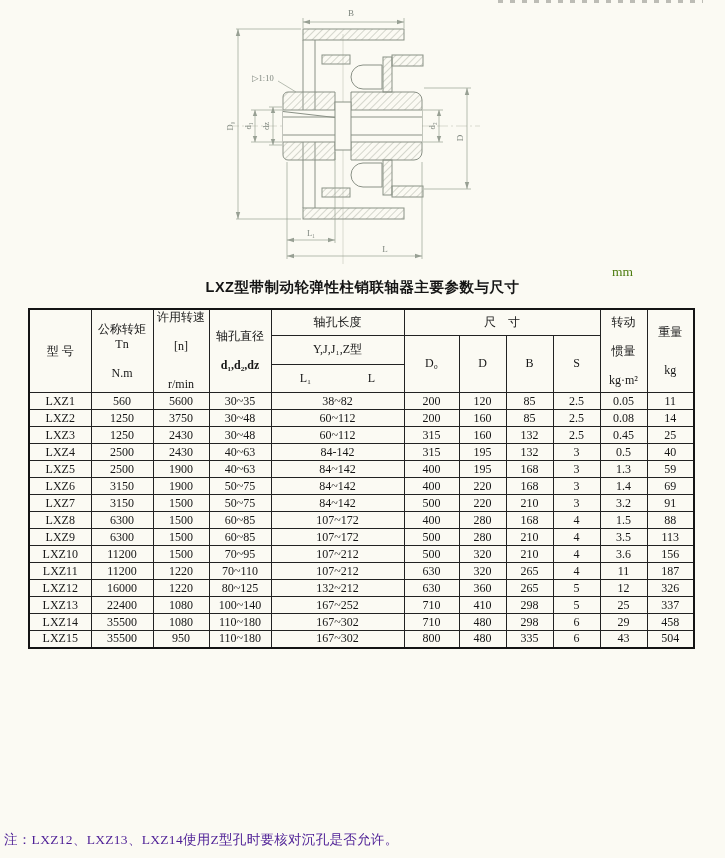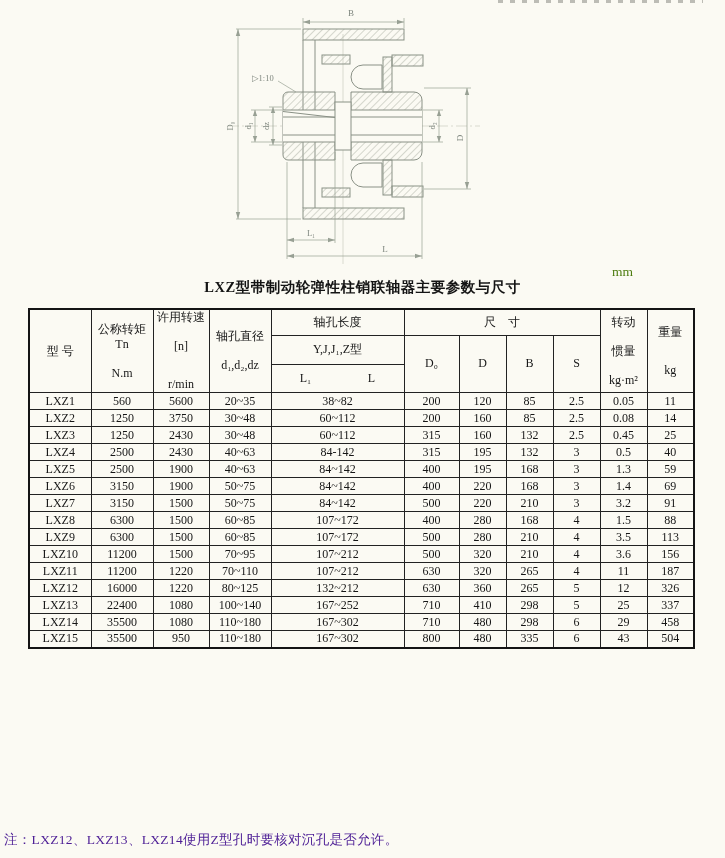--- a/index.html
+++ b/index.html
@@ -9,33 +9,33 @@
     font-family:"Liberation Serif","DejaVu Serif",serif;
   }
   
   .remnant{position:absolute;top:0;left:498px;width:205px;height:3px;
     background:repeating-linear-gradient(90deg,#9b9b94 0 5px,transparent 5px 12px);opacity:.65;}
   
   .drawing{position:absolute;left:222px;top:2px;width:270px;height:268px;}
   
   .title-row{position:absolute;top:278px;left:0;width:725px;text-align:center;}
   .title-row .ttl{
-    font-family:Liberation Serif, serif;
+    font-family:Liberation Sans, sans-serif;
     font-weight:700;font-size:14.5px;letter-spacing:.5px;color:#141414;}
   .unit{position:absolute;top:264px;left:612px;font-size:13.5px;color:#4d7c0f;}
   
   .tblwrap{position:absolute;left:28px;top:308px;}
   table.tbl{border-collapse:collapse;table-layout:fixed;width:665px;border:2px solid #141414;}
   .tbl th,.tbl td{
     border:1px solid #222;font-weight:normal;text-align:center;vertical-align:middle;
     padding:0;font-size:12px;line-height:1.25;color:#161616;overflow:hidden;}
   tr.hr1{height:26px} tr.hr2{height:29px} tr.hr3{height:28px}
   .tbl tbody tr{height:17px}
   .stack{display:flex;flex-direction:column;justify-content:center;align-items:center;gap:14px;}
-  .gap-top{}
+  .gap-top{font-weight:bold;}
   .gap-top-sm{margin-top:9px;}
   .l1l{display:flex;justify-content:space-around;align-items:center;width:100%;}
   
   .note{position:absolute;top:831px;left:4px;font-size:13.5px;color:#4c1d95;letter-spacing:.3px;}
   svg text{font-family:"Liberation Serif","DejaVu Serif",serif;fill:#7f877f;}
 </style>
 </head>
 <body>
 
 <div class="remnant"></div>
@@ -218,21 +218,21 @@
           <span>L</span>
         </div>
       </th>
     </tr>
   </thead>
   <tbody>
     <tr>
           <td>LXZ1</td>
           <td>560</td>
           <td>5600</td>
-          <td>20~35</td>
+          <td>30~35</td>
           <td>38~82</td>
           <td>200</td>
           <td>120</td>
           <td>85</td>
           <td>2.5</td>
           <td>0.05</td>
           <td>11</td>
         </tr>
     <tr>
           <td>LXZ2</td>

